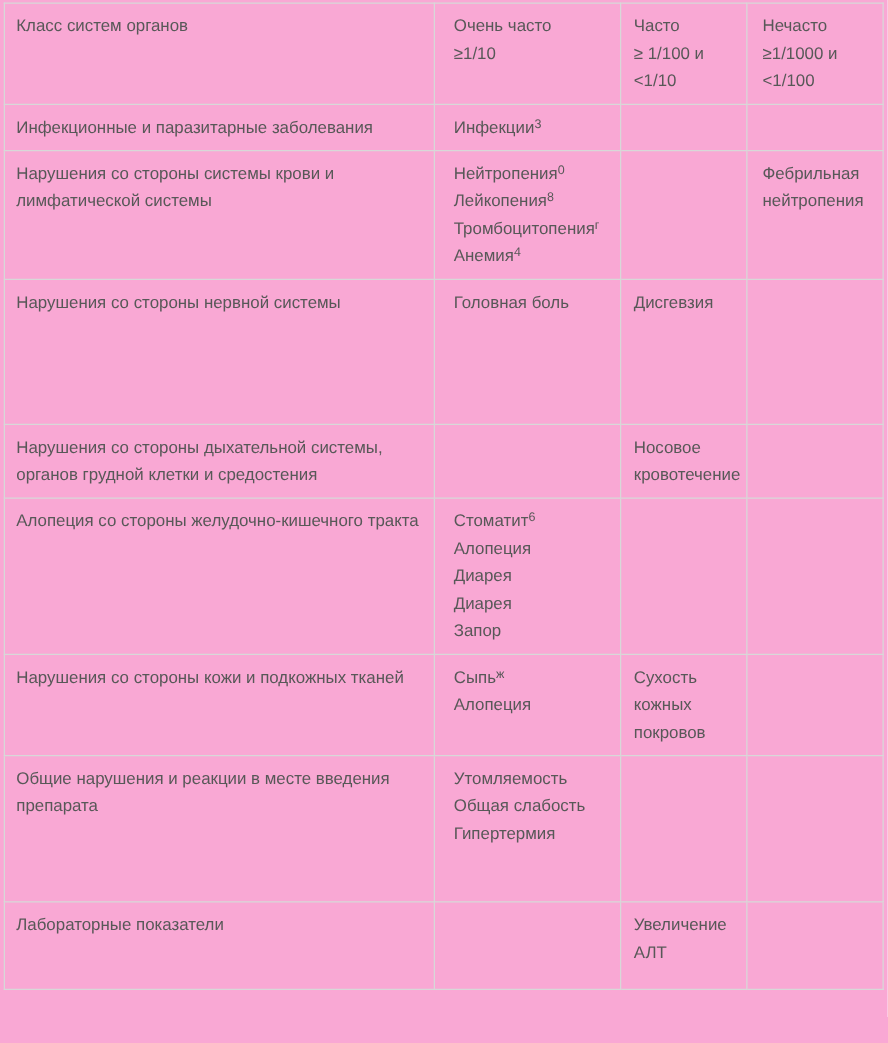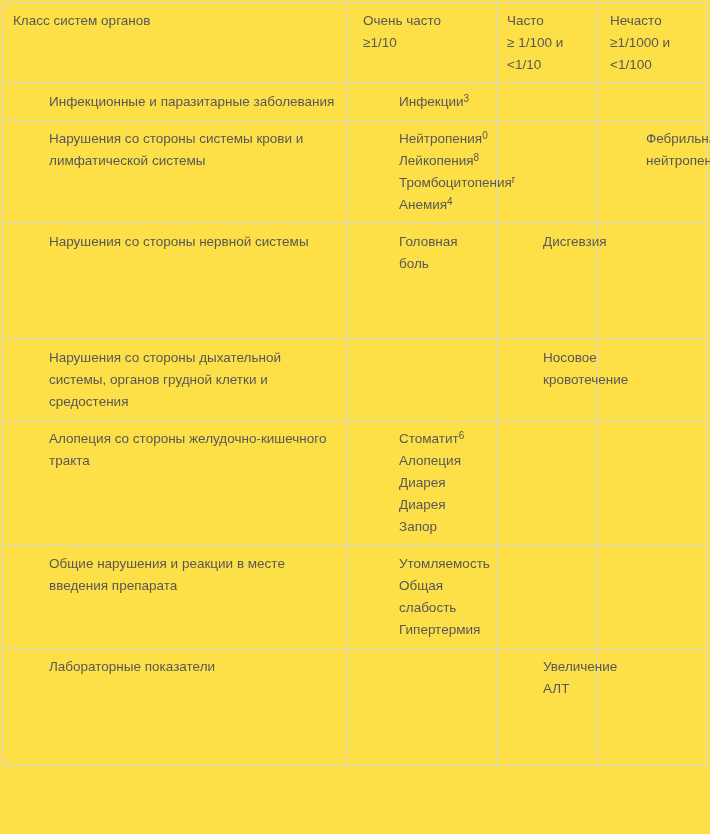--- a/index.html
+++ b/index.html
@@ -3,21 +3,21 @@
 <meta charset="utf-8">
 <style>
   html, body {
     margin: 0;
     padding: 0;
     background: #ffffff;
   }
   .page {
     width: 710px;
     height: 834px;
-    background: #fde047;
+    background: #f9a8d4;
     box-sizing: border-box;
     padding: 2px 0 0 3px;
     font-family: "Liberation Sans", "DejaVu Sans", sans-serif;
     color: #585858;
   }
   table.adr {
     border-collapse: collapse;
     table-layout: fixed;
     width: 703px;
     font-size: 13.5px;
@@ -43,21 +43,21 @@
   tbody tr:nth-child(2)  { height: 96px; }
   tbody tr:nth-child(3)  { height: 116px; }
   tbody tr:nth-child(4)  { height: 50px; }
   tbody tr:nth-child(5)  { height: 37px; }
   tbody tr:nth-child(6)  { height: 55px; }
   tbody tr:nth-child(7)  { height: 117px; }
   tbody tr:nth-child(8)  { height: 70px; }
   tbody tr:nth-child(9)  { height: 76px; }
   tbody tr:nth-child(10) { height: 95px; }
 
-  .term { display: block; margin-left: 36px; }
+  .term { display: block; }
   .fn-sup {
     font-size: 10px;
     line-height: 0;
     position: relative;
     top: -4.5px;
   }
 </style>
 </head>
 <body>
 
@@ -107,20 +107,26 @@
           <td class="c2"><span class="term">Носовое кровотечение</span></td>
           <td class="c3"></td>
         </tr>
         <tr>
           <td class="c0"><span class="term">Алопеция со стороны желудочно-кишечного тракта</span></td>
           <td class="c1"><span class="term">Стоматит<span class="fn-sup">6</span></span><span class="term">Алопеция</span><span class="term">Диарея</span><span class="term">Диарея</span><span class="term">Запор</span></td>
           <td class="c2"></td>
           <td class="c3"></td>
         </tr>
         <tr>
+          <td class="c0"><span class="term">Нарушения со стороны кожи и подкожных тканей</span></td>
+          <td class="c1"><span class="term">Сыпь<span class="fn-sup">ж</span></span><span class="term">Алопеция</span></td>
+          <td class="c2"><span class="term">Сухость кожных покровов</span></td>
+          <td class="c3"></td>
+        </tr>
+        <tr>
           <td class="c0"><span class="term">Общие нарушения и реакции в месте введения препарата</span></td>
           <td class="c1"><span class="term">Утомляемость</span><span class="term">Общая слабость</span><span class="term">Гипертермия</span></td>
           <td class="c2"></td>
           <td class="c3"></td>
         </tr>
         <tr>
           <td class="c0"><span class="term">Лабораторные показатели</span></td>
           <td class="c1"></td>
           <td class="c2"><span class="term">Увеличение АЛТ</span></td>
           <td class="c3"></td>

